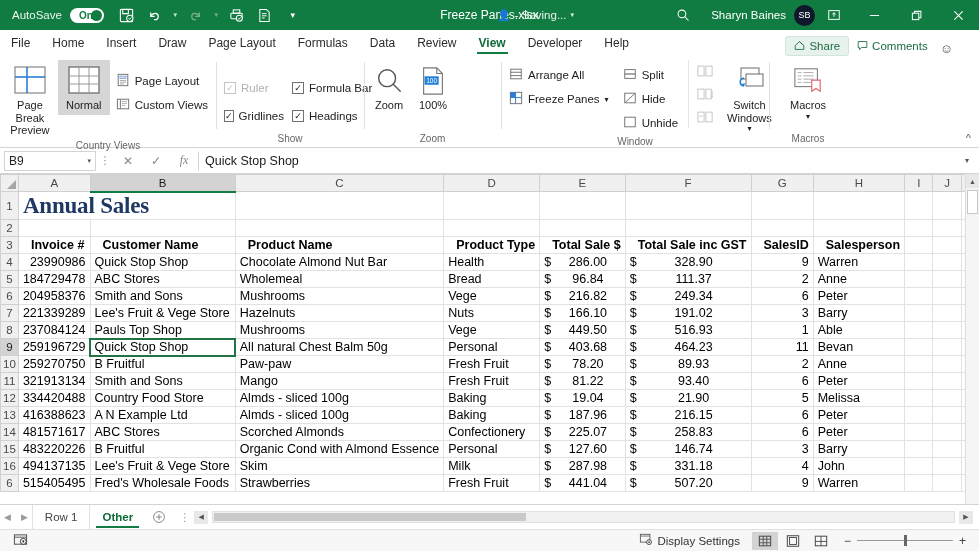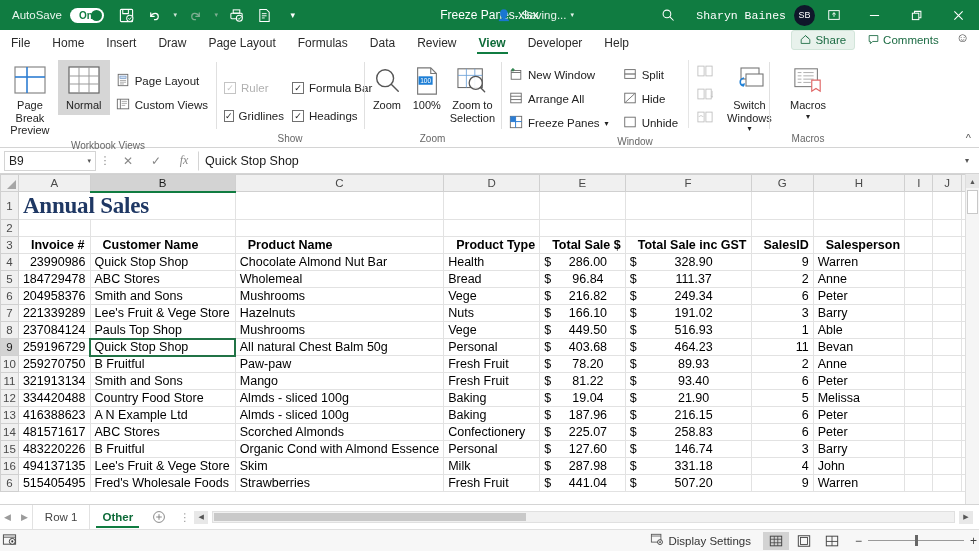--- a/index.html
+++ b/index.html
@@ -41,21 +41,21 @@
     font-size: 12px; color: #ffffff; pointer-events: none;
   }
   .savingwrap {
     position: absolute; left: 497px; display: flex; align-items: center; gap: 4px;
     font-size: 11.5px; color: #e7f3eb;
   }
   .right-cluster {
     margin-left: auto; display: flex; align-items: center; height: 30px;
   }
   .searchbtn { width: 40px; display:flex; align-items:center; justify-content:center; font-size: 13px;}
-  .username { font-size: 11.5px; color: #ffffff; padding: 0 8px; font-family: Liberation Mono, monospace; }
+  .username { font-size: 11.5px; color: #ffffff; padding: 0 8px; }
   .avatar {
     width: 21px; height: 21px; border-radius: 50%; background: #0f172a;
     color: #fff; font-size: 9px; display: flex; align-items: center; justify-content: center;
   }
   .winbtn {
     width: 42px; height: 30px; display: flex; align-items: center; justify-content: center;
     font-size: 12px; color: #ffffff;
   }
   .ribbonopt { width: 38px; display:flex; align-items:center; justify-content:center; font-size: 12px;}
 
@@ -66,21 +66,21 @@
   }
   .tab {
     padding: 0 11px; display: flex; align-items: center; position: relative;
     color: #2b2b2b;
   }
   .tab.active { color: #0e6b39; font-weight: bold; }
   .tab.active::after {
     content: ""; position: absolute; left: 9px; right: 9px; bottom: 2px;
     height: 2px; background: #107c41;
   }
-  .tabbar-right { margin-left: auto; display: flex; align-items: flex-start; padding-right: 6px; gap: 5px;}
+  .tabbar-right { margin-left: auto; display: flex; align-items: flex-end; padding-right: 22px; }
   .greenbtn {
     display: flex; align-items: center; gap: 4px; font-size: 11.5px; color: #1c6b43;
     background: #e8f2ec; border: 1px solid #d2e5da; border-radius: 3px;
     padding: 2px 8px; height: 20px;
   }
   .greenbtn.plain { background: transparent; border: none; }
   .smiley { font-size: 13px; color: #444; padding: 0 4px; }
 
   
   .ribbon {
@@ -200,21 +200,21 @@
   .hsdots { color: #9b9b9b; font-size: 11px; }
   .hbar {
     flex: 1; height: 12px; background: #f1f1f1; border: 1px solid #e0e0e0; position: relative;
   }
   .hthumb { position: absolute; left: 1px; top: 1px; bottom: 1px; width: 312px; background: #c9c9c9; }
   .harrow { width: 14px; height: 13px; background:#e8e8e8; display:flex; align-items:center; justify-content:center; font-size:7px; color:#555;}
 
   
   .statusbar {
     height: 22px; display: flex; align-items: center; background: #f7f7f7;
-    border-top: 1px solid #e0e0e0; font-size: 11.5px; color: #333; padding: 0 2px;
+    border-top: 1px solid #e0e0e0; font-size: 11.5px; color: #333; padding: 0 13px;
   }
   .status-left { display: flex; align-items: center; gap: 6px; }
   .status-right { margin-left: auto; display: flex; align-items: center; gap: 2px; }
   .dispset { display: flex; align-items: center; gap: 5px; padding-right: 10px;}
   .viewbtn { width: 26px; height: 18px; display:flex; align-items:center; justify-content:center; font-size: 13px; color:#444;}
   .viewbtn.active { background: #d3d3d3; }
   .zoomrow { display: flex; align-items: center; gap: 6px; padding-left: 8px; }
   .zoomtrack { width: 96px; height: 1px; background: #999; position: relative; }
   .zoomtrack .tick {
     position: absolute; left: 47px; top: -5px; width: 3px; height: 11px; background: #666;
@@ -408,21 +408,21 @@
             <svg width="14" height="14" viewBox="0 0 16 16">
                 <rect x="1.5" y="2.5" width="13" height="11" fill="#fff" stroke="#666" stroke-width="1"></rect>
                 <path d="M5 2.5v11" stroke="#666" stroke-width="1"></path>
                 <path d="M6.5 5h6M6.5 7.3h6M6.5 9.6h4" stroke="#999" stroke-width=".9"></path>
               </svg>
           </span>
           <span>Custom Views</span>
         </div>
       </div>
     </div>
-    <div class="rgroup-label">Workbook Views</div>
+    <div class="rgroup-label">Country Views</div>
   </div>
 
   <div class="rgroup" style="width:148px;">
     <div class="rgroup-body" style="flex-direction:column; justify-content:center; padding-top:14px; gap:6px;">
       <div style="display:flex; gap:6px;">
         <div class="smallbtn dis" style="width:62px;">
           <span class="chk dis">✓</span>
           <span>Ruler</span>
         </div>
         <div class="smallbtn">
@@ -459,48 +459,27 @@
         <span class="gl">
           <svg width="28" height="30" viewBox="0 0 28 32">
               <path d="M4 2h14l6 6v22H4z" fill="#fff" stroke="#777" stroke-width="1.2"></path>
               <path d="M18 2v6h6" fill="none" stroke="#777" stroke-width="1.2"></path>
               <rect x="5" y="11" width="15" height="9" fill="#1e7fd6"></rect>
               <text x="12.5" y="18" font-size="7" fill="#fff" text-anchor="middle" font-family="Liberation Sans">100</text>
             </svg>
         </span>
         <span>100%</span>
       </div>
-      <div class="bigbtn" style="width:50px;">
-        <span class="gl">
-          <svg width="32" height="30" viewBox="0 0 34 32">
-              <rect x="2" y="3" width="26" height="20" fill="#fff" stroke="#666" stroke-width="1.1"></rect>
-              <path d="M2 10h26M11 3v20M20 3v20" stroke="#6aa0d8" stroke-width=".9"></path>
-              <circle cx="21" cy="18" r="7" fill="#fff" fill-opacity=".9" stroke="#555" stroke-width="1.4"></circle>
-              <path d="M26 23l4.5 4.5" stroke="#555" stroke-width="1.5" stroke-linecap="round"></path>
-            </svg>
-        </span>
-        <span>Zoom to Selection</span>
-      </div>
     </div>
     <div class="rgroup-label">Zoom</div>
   </div>
 
   <div class="rgroup" style="width:268px;">
     <div class="rgroup-body" style="gap:0;">
       <div class="vstack" style="padding-top:4px;">
-        <div class="smallbtn">
-          <span>
-            <svg width="14" height="14" viewBox="0 0 16 16">
-                <rect x="2.5" y="4" width="11" height="10" fill="#fff" stroke="#666" stroke-width="1"></rect>
-                <path d="M2.5 6.3h11" stroke="#666" stroke-width="1"></path>
-                <path d="M4.5 1.2v4M2.6 3.1h3.8" stroke="#1d7a3f" stroke-width="1.2"></path>
-              </svg>
-          </span>
-          <span>New Window</span>
-        </div>
         <div class="smallbtn">
           <span>
             <svg width="14" height="14" viewBox="0 0 16 16">
                 <rect x="2" y="2.5" width="12" height="11" fill="#fff" stroke="#666" stroke-width="1"></rect>
                 <path d="M2 6h12M2 9.8h12" stroke="#666" stroke-width="1"></path>
               </svg>
           </span>
           <span>Arrange All</span>
         </div>
         <div class="smallbtn">

